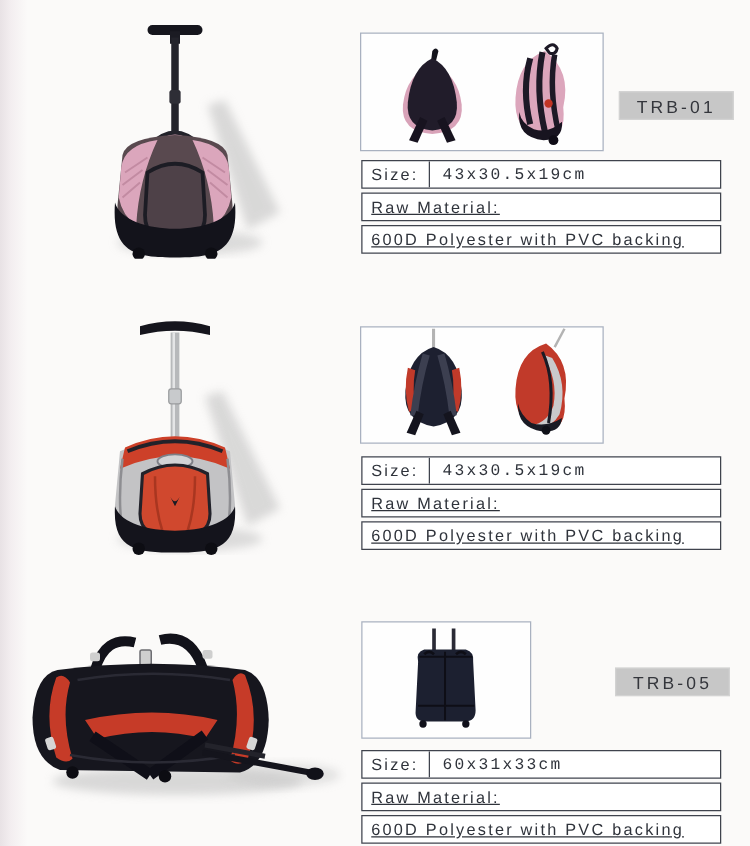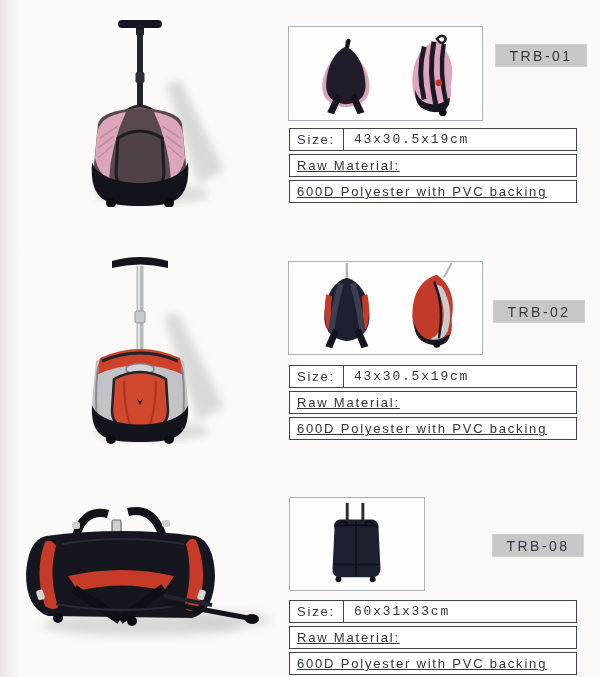--- a/index.html
+++ b/index.html
@@ -89,21 +89,21 @@
       <path d="M149,14 Q127,22 125,52 Q123,79 146,85 Q167,87 164,60 Q171,30 149,14 Z" fill="#dca6bc"></path>
       <path d="M137,20 Q130,46 137,74" stroke="#1d1926" stroke-width="5" fill="none"></path>
       <path d="M147,15 Q141,46 149,80" stroke="#1d1926" stroke-width="5" fill="none"></path>
       <path d="M157,17 Q152,46 160,80" stroke="#1d1926" stroke-width="4.5" fill="none"></path>
       <circle cx="152" cy="57" r="3.4" fill="#c03525"></circle>
       <path d="M128,64 Q126,85 148,87 Q164,87 163,72 Q152,82 140,78 Q130,74 128,64 Z" fill="#181420"></path>
       <circle cx="156" cy="87" r="4" fill="#0f0c16"></circle>
     </svg>
   </div>
 
-  <div class="code-label" style="left:495px; top:44px;text-align:right;">
+  <div class="code-label" style="left:495px; top:73px;text-align:right;">
     <span>TRB-01</span>
   </div>
 
   <div class="spec" style="left:289px; top:128px;">
     <div class="spec-row">
       <div class="cell-label">Size:</div>
       <div class="cell-value">43x30.5x19cm</div>
     </div>
     <div class="spec-row">
       <div class="full-text">Raw Material:</div>
@@ -161,23 +161,20 @@
 
       <line x1="165" y1="1" x2="157" y2="16" stroke="#b3b3b3" stroke-width="2"></line>
       <path d="M150,13 Q127,20 125,50 Q123,77 146,84 Q168,86 165,58 Q171,28 150,13 Z" fill="#c13a2a"></path>
       <path d="M147,22 Q160,42 156,64 Q151,78 138,80 Q153,85 161,71 Q168,46 155,25 Z" fill="#c9c9cb"></path>
       <path d="M147,20 Q158,44 152,78" stroke="#1a1a24" stroke-width="2.5" fill="none"></path>
       <path d="M127,62 Q126,82 147,85 Q162,86 163,74 Q150,82 138,78 Q129,72 127,62 Z" fill="#191a24"></path>
       <circle cx="150" cy="84" r="3.6" fill="#0f1018"></circle>
     </svg>
   </div>
 
-  <div class="code-label" style="left:493px; top:300px;">
-    <span>TRB-02</span>
-  </div>
 
   <div class="spec" style="left:289px; top:365px;">
     <div class="spec-row">
       <div class="cell-label">Size:</div>
       <div class="cell-value">43x30.5x19cm</div>
     </div>
     <div class="spec-row">
       <div class="full-text">Raw Material:</div>
     </div>
     <div class="spec-row">
@@ -231,21 +228,21 @@
       <path d="M50,22 L84,22 Q91,24 90,32 L92,72 Q92,81 83,81 L51,81 Q42,81 43,72 L45,32 Q43,24 50,22 Z" fill="#1c2030"></path>
       <path d="M46,28 L89,28 M45,68 L91,68" stroke="#0e0e16" stroke-width="1.6"></path>
       <path d="M67,24 L67,80" stroke="#0e0e16" stroke-width="1.6"></path>
       <path d="M50,26 q4,-4 8,0 M76,26 q4,-4 8,0" stroke="#0e0e16" stroke-width="2.2" fill="none"></path>
       <circle cx="49" cy="83" r="3" fill="#10101a"></circle>
       <circle cx="84" cy="83" r="3" fill="#10101a"></circle>
     </svg>
   </div>
 
   <div class="code-label" style="left:492px; top:534px;">
-    <span>TRB-08</span>
+    <span>TRB-05</span>
   </div>
 
   <div class="spec" style="left:289px; top:600px;">
     <div class="spec-row">
       <div class="cell-label">Size:</div>
       <div class="cell-value">60x31x33cm</div>
     </div>
     <div class="spec-row">
       <div class="full-text">Raw Material:</div>
     </div>

